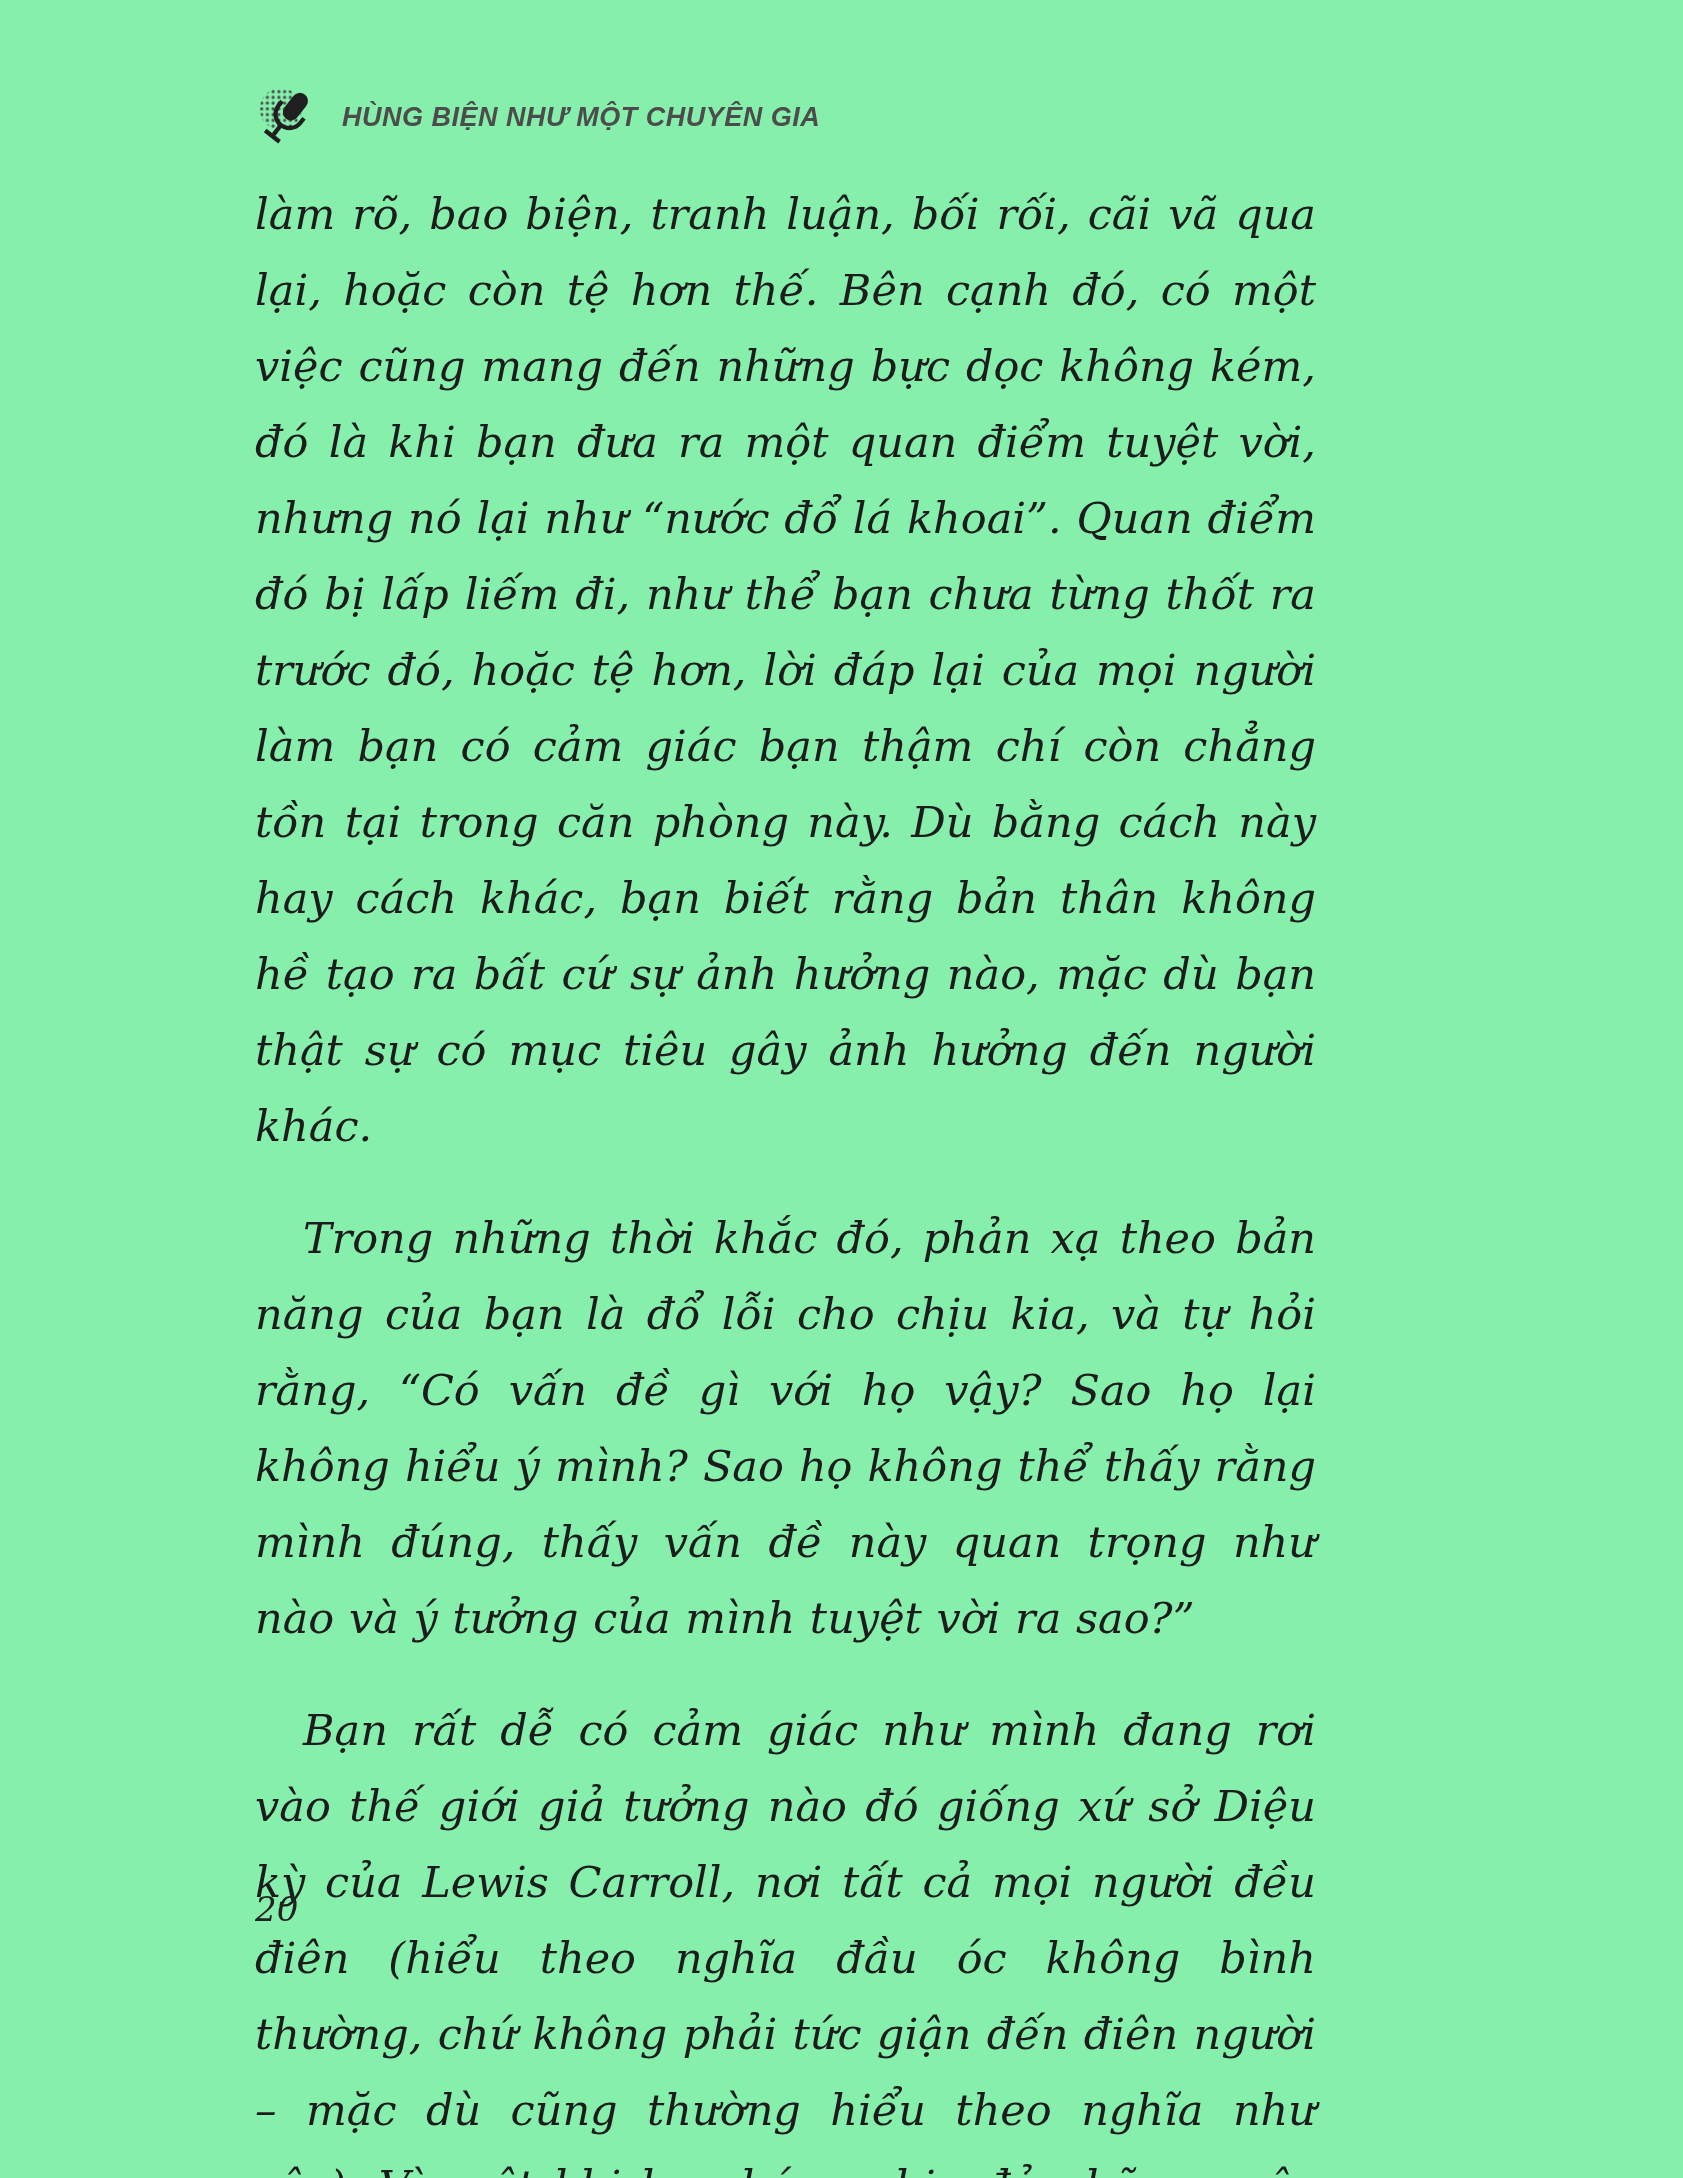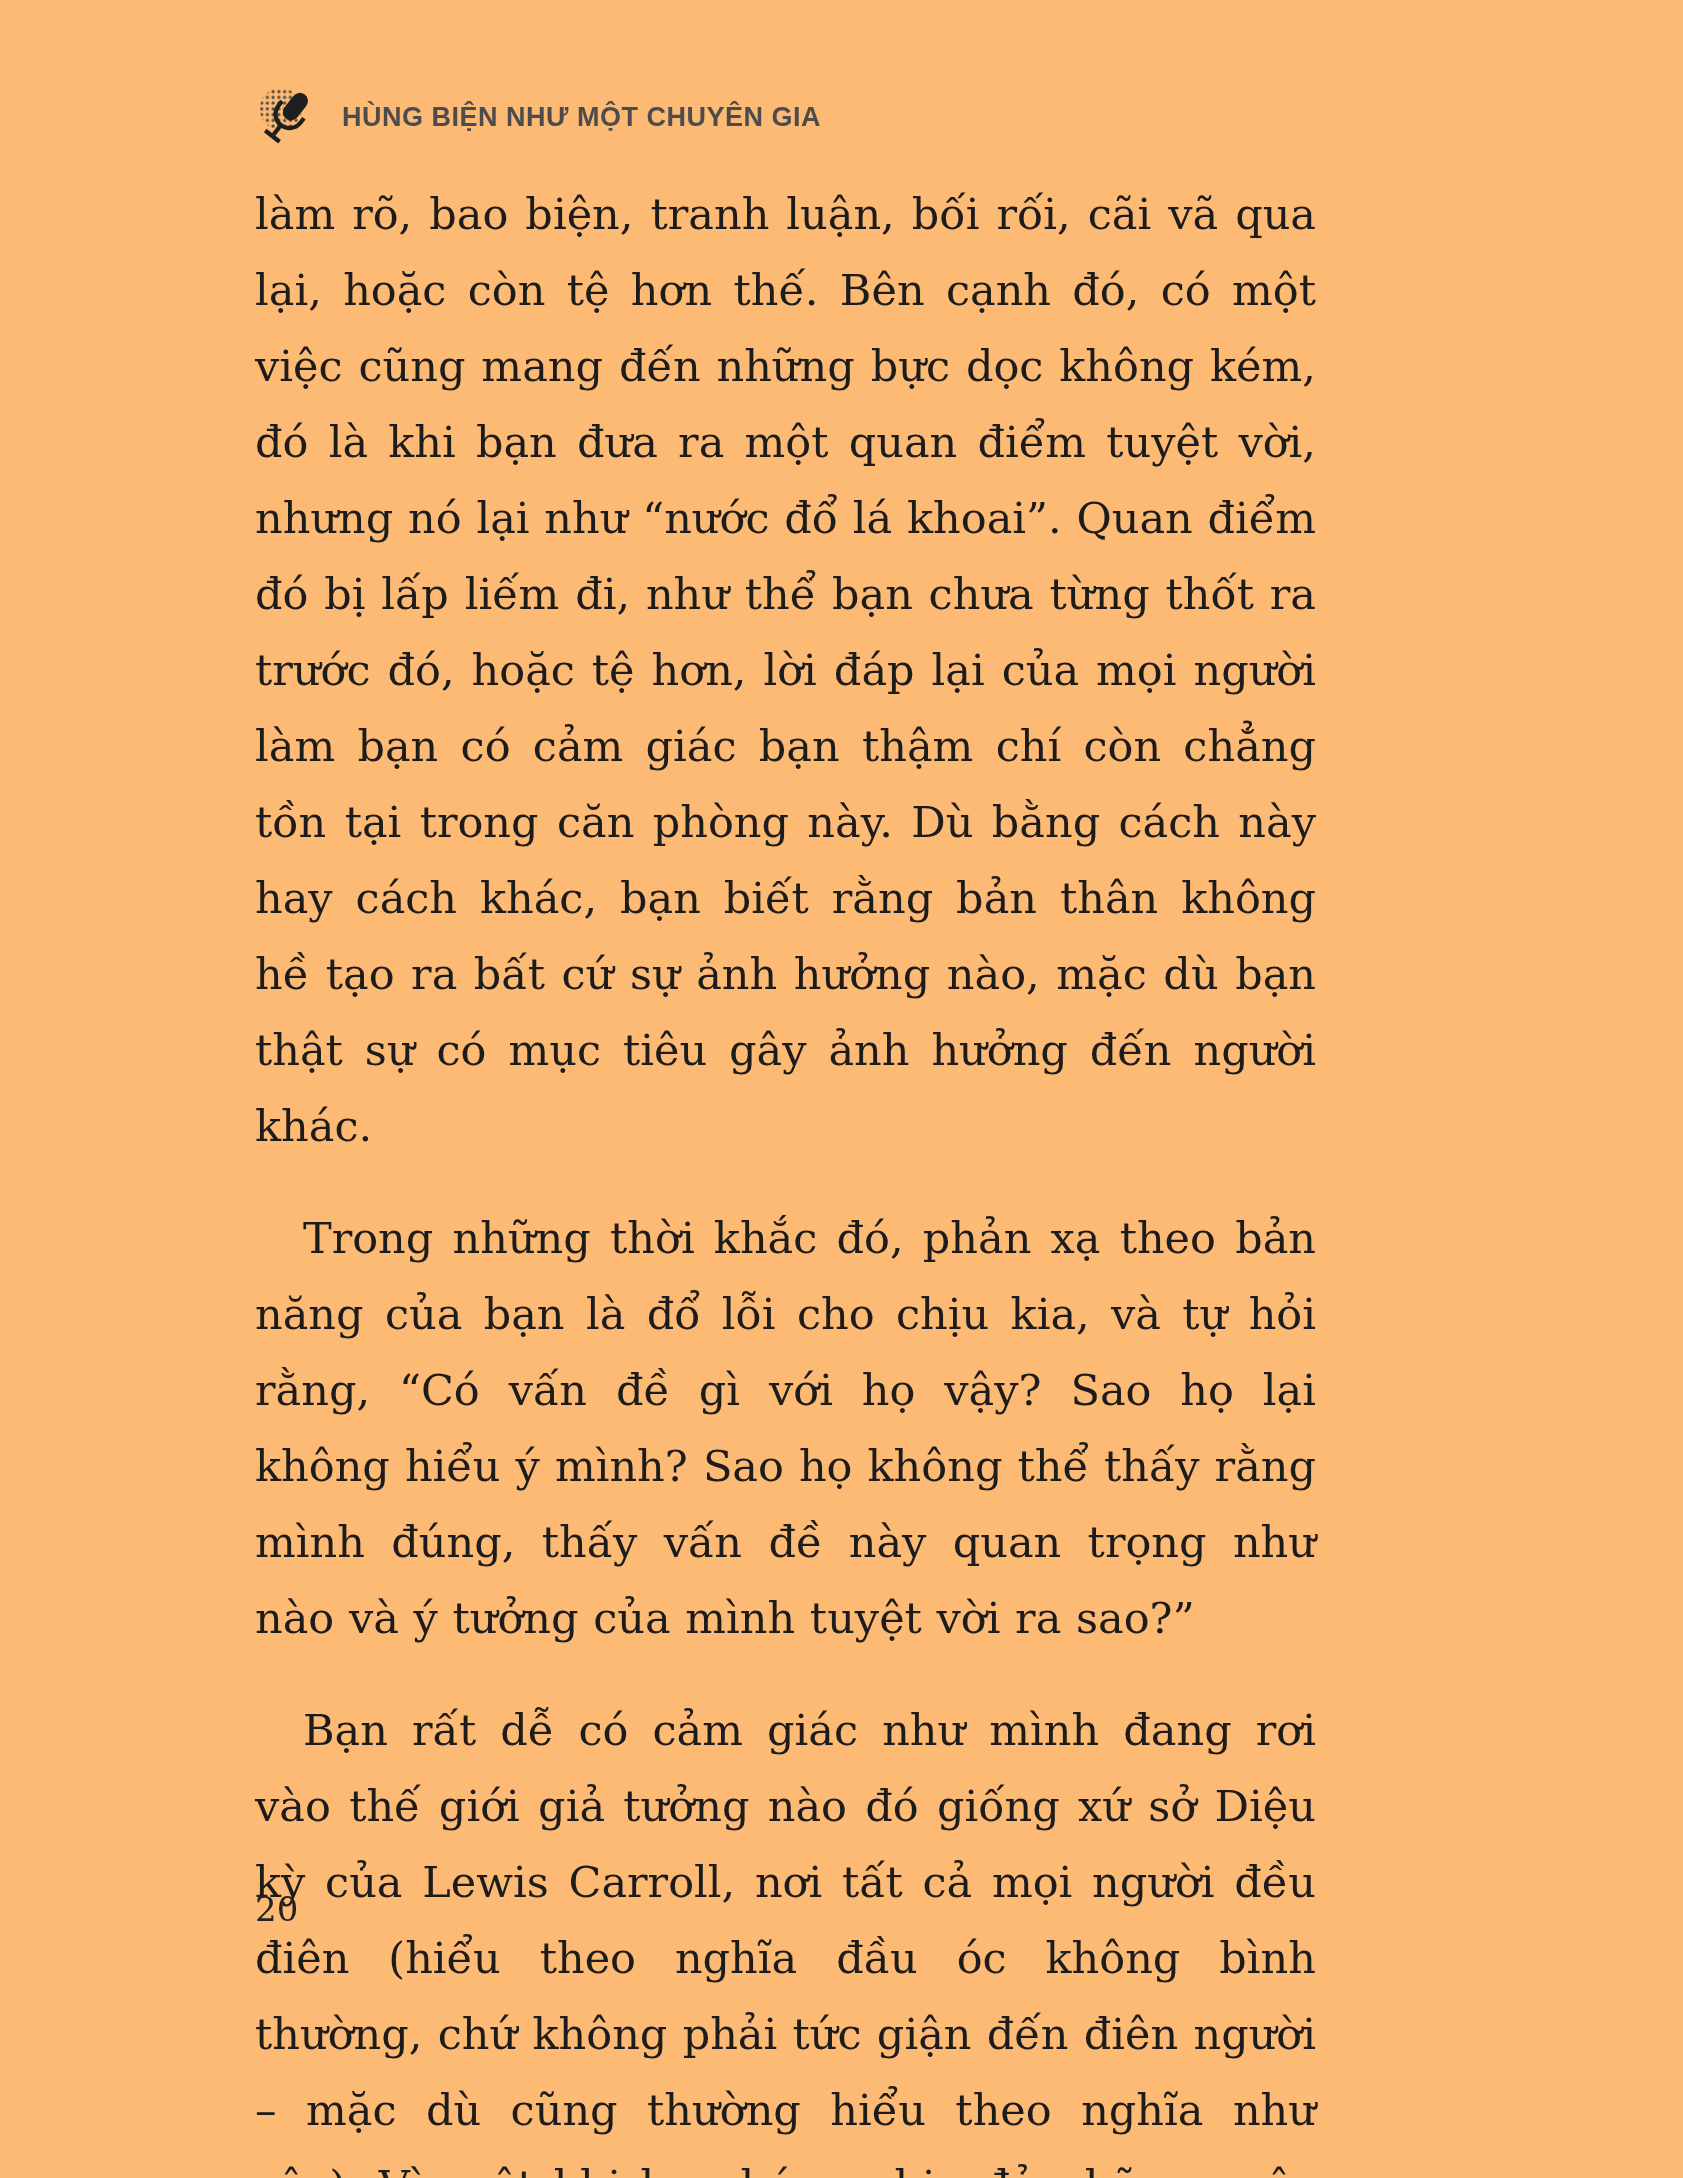--- a/index.html
+++ b/index.html
@@ -11,21 +11,22 @@
     width: 1683px;
     height: 2178px;
     position: relative;
     font-family: "DejaVu Serif", "Liberation Serif", serif;
     color: #1a1a1a;
     overflow: hidden;
   }
   .page {
     position: absolute;
     inset: 0;
-    background: #fdba74;
+    background: #86efac;
+    font-style: italic;
   }
 
   
   .page-header {
     position: absolute;
     top: 83px;
     left: 253px;
     display: flex;
     align-items: center;
     gap: 20px;

